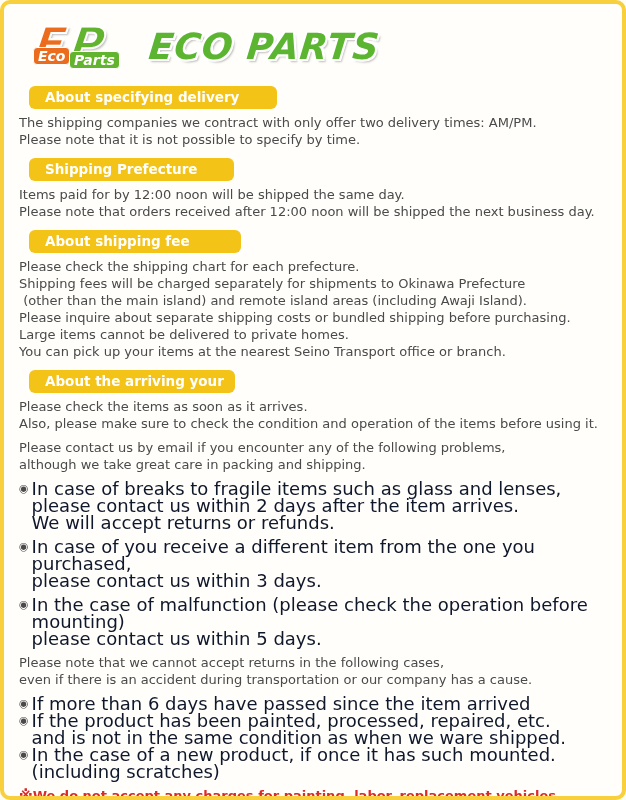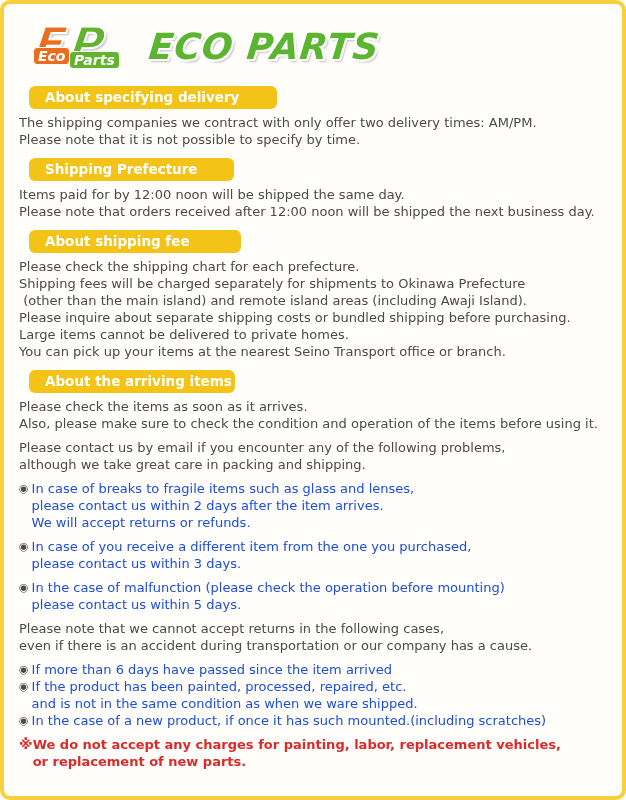--- a/index.html
+++ b/index.html
@@ -69,21 +69,21 @@
   }
   .bullet-group{margin:0 0 7px 0;}
   .bullet{display:flex;align-items:flex-start;}
   .bullet.spaced{margin-bottom:7px;}
   .bullet-icon{
     flex:0 0 auto;
     font-size:11px;line-height:17px;
     color:#4a4a4a;margin-right:3px;
   }
   .bullet-text{
-    font-size:13px;line-height:17px;color:#1d4ed8;white-space:pre-wrap;
+    font-size:18px;line-height:17px;color:#0f172a;white-space:pre-wrap;
   }
   .note{display:flex;align-items:flex-start;margin-top:4px;}
   .note-prefix{flex:0 0 auto;font-size:14px;line-height:17px;font-weight:bold;color:#dc2a2a;}
   .note-text{font-size:13px;line-height:17px;font-weight:bold;color:#dc2a2a;white-space:pre-wrap;}
 </style>
 </head>
 <body>
 
 <div class="page">
   <div class="content">
@@ -107,21 +107,21 @@
 Please note that orders received after 12:00 noon will be shipped the next business day.</p>
 
     <div class="heading hw3">About shipping fee</div>
     <p class="para">Please check the shipping chart for each prefecture.
 Shipping fees will be charged separately for shipments to Okinawa Prefecture
  (other than the main island) and remote island areas (including Awaji Island).
 Please inquire about separate shipping costs or bundled shipping before purchasing.
 Large items cannot be delivered to private homes.
 You can pick up your items at the nearest Seino Transport office or branch.</p>
 
-    <div class="heading hw4">About the arriving items</div>
+    <div class="heading hw4">About the arriving your</div>
     <p class="para">Please check the items as soon as it arrives.
 Also, please make sure to check the condition and operation of the items before using it.</p>
     <p class="para">Please contact us by email if you encounter any of the following problems,
 although we take great care in packing and shipping.</p>
 
     <div class="bullet-group">
       <div class="bullet spaced">
         <span class="bullet-icon">◉</span>
         <span class="bullet-text">In case of breaks to fragile items such as glass and lenses,
 please contact us within 2 days after the item arrives.

